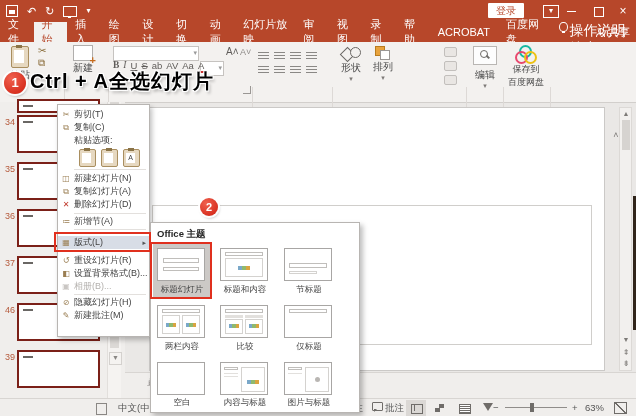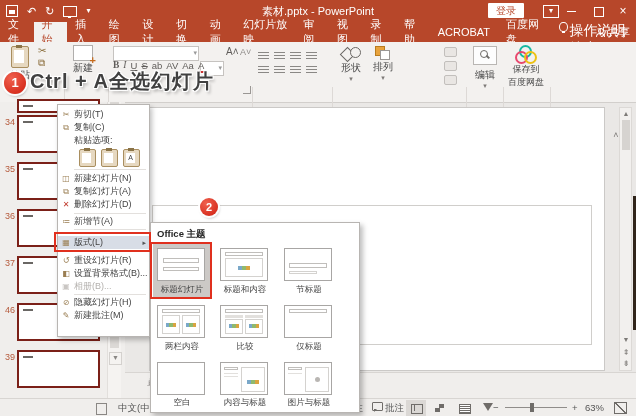--- a/index.html
+++ b/index.html
@@ -66,21 +66,21 @@
   .baidu i{position:absolute;width:9px;height:9px;border-radius:50%;border:2px solid;}
   .baidu .c1{left:4px;top:0;border-color:#18b8a2;}
   .baidu .c2{left:0;top:6px;border-color:#e8486e;}
   .baidu .c3{left:9px;top:6px;border-color:#edc214;}
   .dlaunch{width:7px;height:7px;border-right:1px solid #9a9794;border-bottom:1px solid #9a9794;position:absolute;}
   .collapse{left:608px;top:88px;width:16px;height:11px;color:#7d7a77;font-size:9px;text-align:center;line-height:10px;}
 
   
   .stepcirc{border-radius:50%;background:radial-gradient(circle at 35% 30%,#f0614f,#cf1d0e);color:#fff;
             font-weight:bold;text-align:center;box-shadow:0 0 0 2px rgba(255,255,255,.95),1px 2px 3px rgba(0,0,0,.35);z-index:70;}
-  .step1txt{left:30px;top:68px;z-index:70;font-size:20px;font-weight:bold;color:#404040;letter-spacing:1px;
+  .step1txt{left:30px;top:68px;z-index:70;font-size:20px;font-weight:bold;color:#000000;letter-spacing:1px;
             text-shadow:-1px -1px 0 #fff,1px -1px 0 #fff,-1px 1px 0 #fff,1px 1px 0 #fff,2px 3px 3px rgba(0,0,0,.25);}
 
   
   .panel{left:0;top:102px;width:125px;height:296px;background:#f0eeec;}
   .thumbnum{font-size:9px;color:#b55a3c;width:13px;text-align:right;}
   .thumb{left:17px;width:83px;background:#fff;border:2px solid #7b2018;box-sizing:border-box;}
   .thumb:after{content:"";position:absolute;left:4px;top:4px;width:10px;height:2px;background:#6a6764;}
   .pscroll{left:107px;top:102px;width:13px;height:296px;background:#f5f3f1;border-left:1px solid #e2dfdc;}
   .pscroll .pthumb{position:absolute;left:2px;top:0;width:9px;height:246px;background:#dcd9d6;}
   .pscroll .parrow{position:absolute;left:1px;top:250px;width:11px;height:11px;background:#f5f3f1;border:1px solid #d4d1ce;
@@ -186,21 +186,20 @@
 <div id="app">
 
   <div class="abs titlebar">
     <div class="abs qat">
       <span class="saveic"></span>
       <span class="ic">↶</span>
       <span class="ic">↻</span>
       <span class="screenic"></span>
       <span class="ic" style="font-size:8px;">▾</span>
     </div>
-    <div class="abs wintitle">素材.pptx - PowerPoint</div>
     <div class="abs signin">登录</div>
     <div class="abs ribopt">▾</div>
     <div class="abs minbar"></div>
     <div class="abs maxbox"></div>
     <div class="abs winbtn" style="left:612px;">×</div>
   </div>
 
   <div class="abs tabbar">
     <span class="tab">文件</span>
     <span class="tab active">开始</span>

